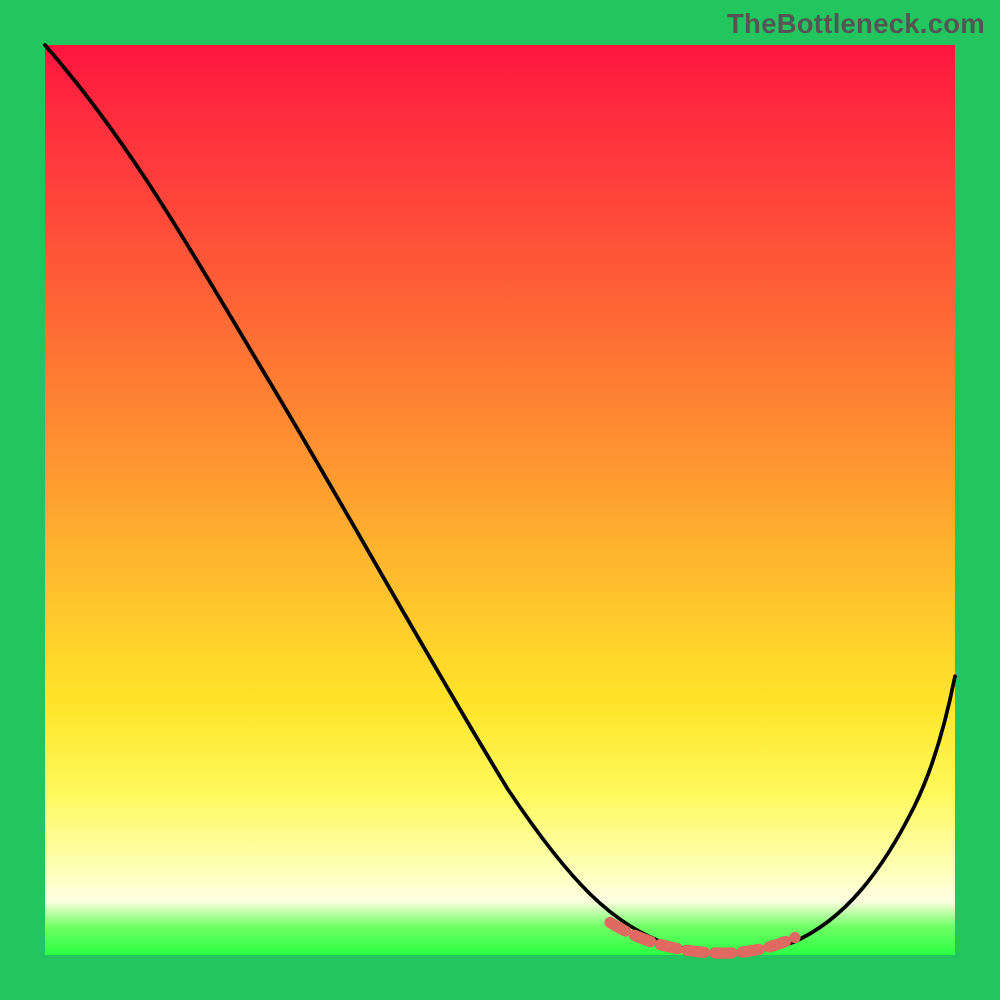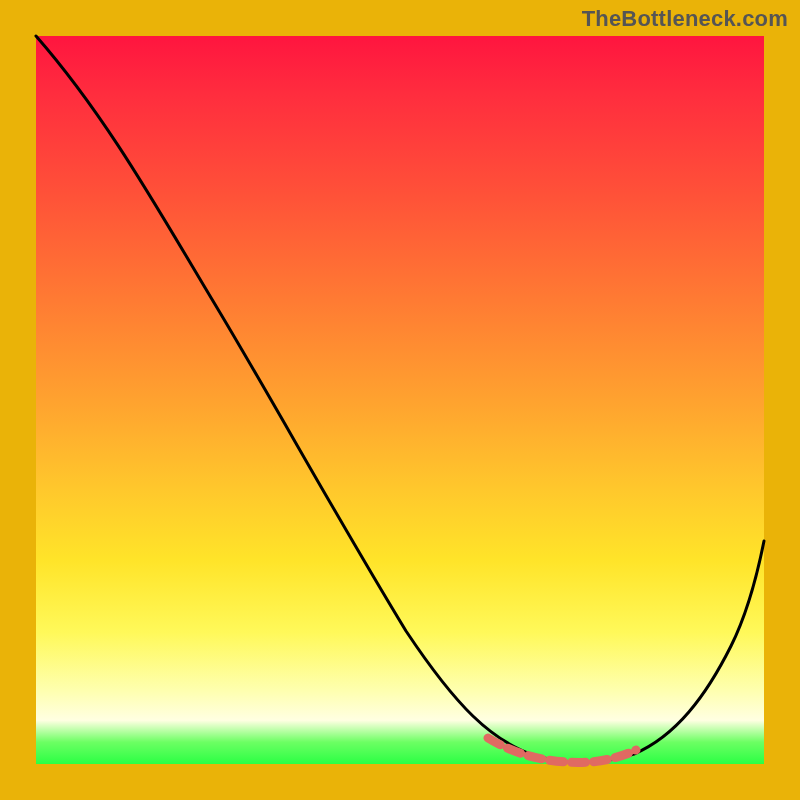--- a/index.html
+++ b/index.html
@@ -8,21 +8,21 @@
     width: 800px;
     height: 800px;
     background: #000;
     overflow: hidden;
     font-family: Arial, Helvetica, sans-serif;
   }
   .frame {
     position: relative;
     width: 800px;
     height: 800px;
-    background: #eab308;
+    background: #22c55e;
   }
   .watermark {
     position: absolute;
     top: 6px;
     right: 12px;
     font-size: 22px;
     font-weight: 600;
     color: #555;
     letter-spacing: 0.2px;
     user-select: none;

